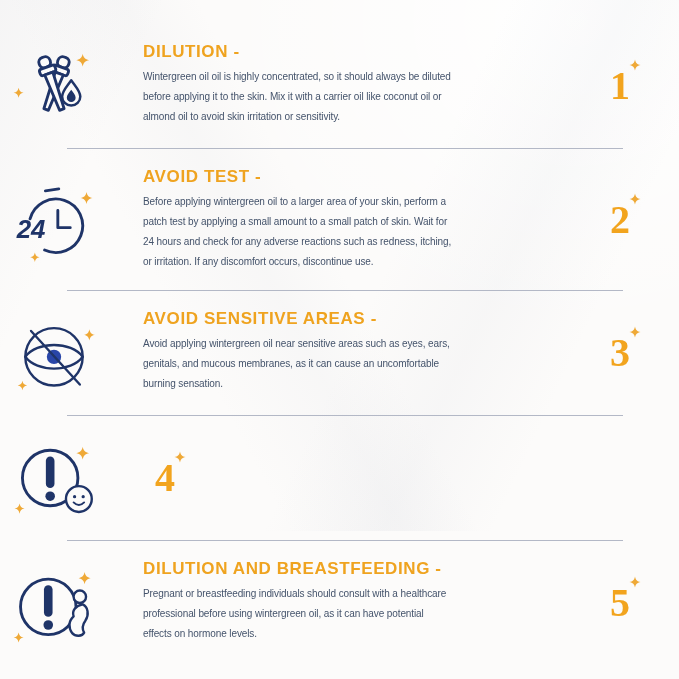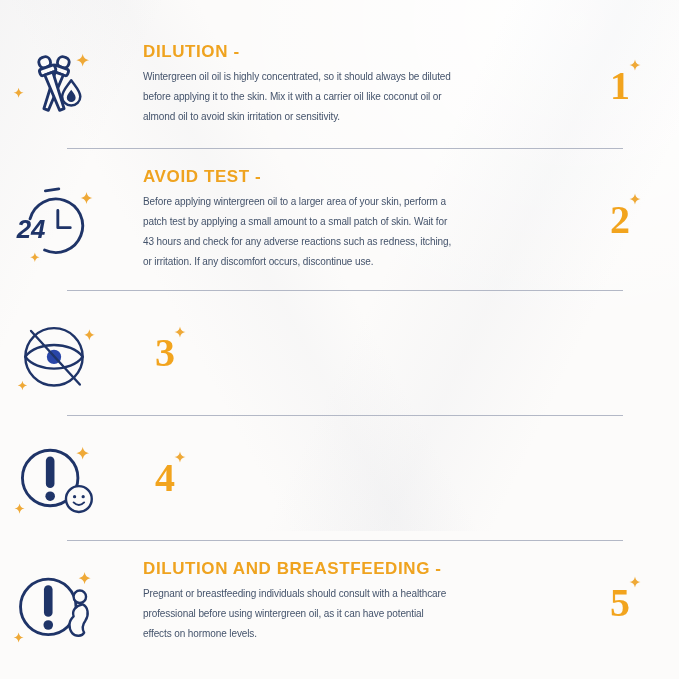--- a/index.html
+++ b/index.html
@@ -102,21 +102,21 @@
         <path d="M50,36 L50,54 L63,54" fill="none" stroke="#1f3468" stroke-width="3" stroke-linecap="round" stroke-linejoin="round"></path>
         <text x="7" y="65" font-family="Liberation Sans, sans-serif" font-size="27" font-weight="bold" font-style="italic" fill="#1f3468">24</text>
         <use href="#sparkle-shape" fill="#efa937" transform="translate(80,23) scale(0.9)"></use>
         <use href="#sparkle-shape" fill="#efa937" transform="translate(26,85) scale(0.7)"></use>
       </svg>
     </div>
     <div class="text-col">
       <h2 class="tip-title">AVOID TEST -</h2>
       <p class="tip-body">Before applying wintergreen oil to a larger area of your skin, perform a
 patch test by applying a small amount to a small patch of skin. Wait for
-43 hours and check for any adverse reactions such as redness, itching,
+24 hours and check for any adverse reactions such as redness, itching,
 or irritation. If any discomfort occurs, discontinue use.</p>
     </div>
     <div class="num-col">
       <span class="num-wrap">
         <span class="num">2</span>
         <svg class="num-sparkle" width="16" height="16" viewBox="-8 -8 16 16">
             <use href="#sparkle-shape" fill="#efa937" transform="scale(0.8)"></use>
           </svg>
       </span>
     </div>
@@ -127,20 +127,26 @@
   <section class="tip">
     <div class="icon-col">
       <svg width="88" height="88" viewBox="0 0 92 92">
         <circle cx="46" cy="50" r="30" fill="none" stroke="#1f3468" stroke-width="2.5"></circle>
         <path d="M16,50 C28,33.5 64,33.5 76,50 C64,66.5 28,66.5 16,50 Z" fill="none" stroke="#1f3468" stroke-width="2.5" stroke-linejoin="round"></path>
         <circle cx="46" cy="50" r="7.5" fill="#2946a8"></circle>
         <path d="M22,23 L73,79" stroke="#1f3468" stroke-width="2.5" stroke-linecap="round"></path>
         <use href="#sparkle-shape" fill="#efa937" transform="translate(83,27) scale(0.85)"></use>
         <use href="#sparkle-shape" fill="#efa937" transform="translate(13,80) scale(0.7)"></use>
       </svg>
+    </div>
+    <div class="text-col">
+      <h2 class="tip-title">AVOID SENSITIVE AREAS -</h2>
+      <p class="tip-body">Avoid applying wintergreen oil near sensitive areas such as eyes, ears,
+genitals, and mucous membranes, as it can cause an uncomfortable
+burning sensation.</p>
     </div>
     <div class="num-col">
       <span class="num-wrap">
         <span class="num">3</span>
         <svg class="num-sparkle" width="16" height="16" viewBox="-8 -8 16 16">
             <use href="#sparkle-shape" fill="#efa937" transform="scale(0.8)"></use>
           </svg>
       </span>
     </div>
   </section>

